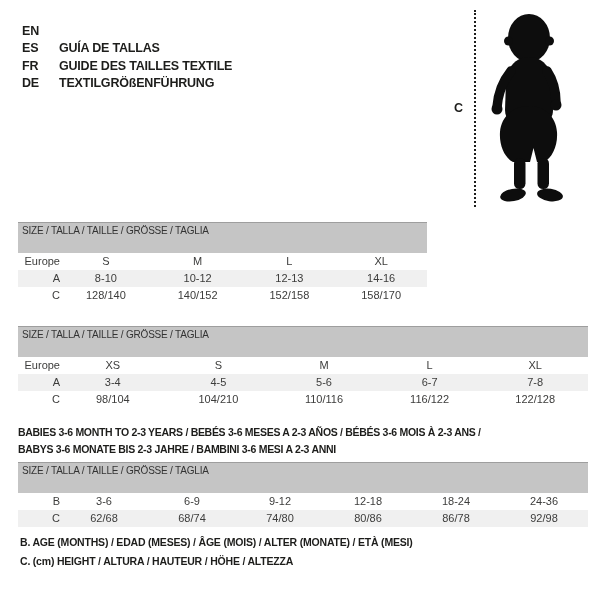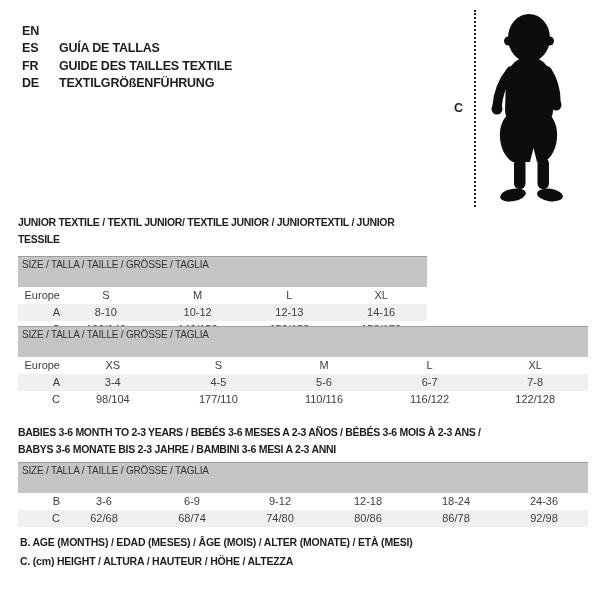--- a/index.html
+++ b/index.html
@@ -85,23 +85,20 @@
       <circle class="fill" cx="74" cy="94" r="5.5"></circle>
       <path class="fill" d="M47,95 C62,95 74,105 75,121 C76,135 70,147 62,151 L55,151 L51.5,137 L48,151 L31,151 C23,147 17,135 18,121 C19,105 32,95 47,95 Z"></path>
       <rect class="fill" x="32" y="147" width="11.5" height="31" rx="5.5"></rect>
       <rect class="fill" x="55.5" y="147" width="11.5" height="31" rx="5.5"></rect>
       <ellipse class="fill" cx="31" cy="184" rx="13" ry="6.2" transform="rotate(-10 31 184)"></ellipse>
       <ellipse class="fill" cx="68" cy="184" rx="13" ry="6.2" transform="rotate(8 68 184)"></ellipse>
     </g>
   </svg>
 
   <section class="size-table" id="table-junior">
-    <div class="table-title">
-        <div class="title-line">JUNIOR TEXTILE / TEXTIL JUNIOR/ TEXTILE JUNIOR / JUNIORTEXTIL / JUNIOR TESSILE</div>
-      </div>
     <div class="band">SIZE / TALLA / TAILLE / GRÖSSE / TAGLIA</div>
     <table class="size-grid">
         <colgroup>
           <col style="width: 42px;">
           <col>
           <col>
           <col>
           <col>
         </colgroup>
         <tbody>
@@ -154,21 +151,21 @@
             <td class="row-label">A</td>
             <td class="cell">3-4</td>
             <td class="cell">4-5</td>
             <td class="cell">5-6</td>
             <td class="cell">6-7</td>
             <td class="cell">7-8</td>
           </tr>
           <tr>
             <td class="row-label">C</td>
             <td class="cell">98/104</td>
-            <td class="cell">177/110</td>
+            <td class="cell">104/210</td>
             <td class="cell">110/116</td>
             <td class="cell">116/122</td>
             <td class="cell">122/128</td>
           </tr>
         </tbody>
       </table>
   </section>
 
   <section class="size-table" id="table-babies">
     <div class="table-title">

